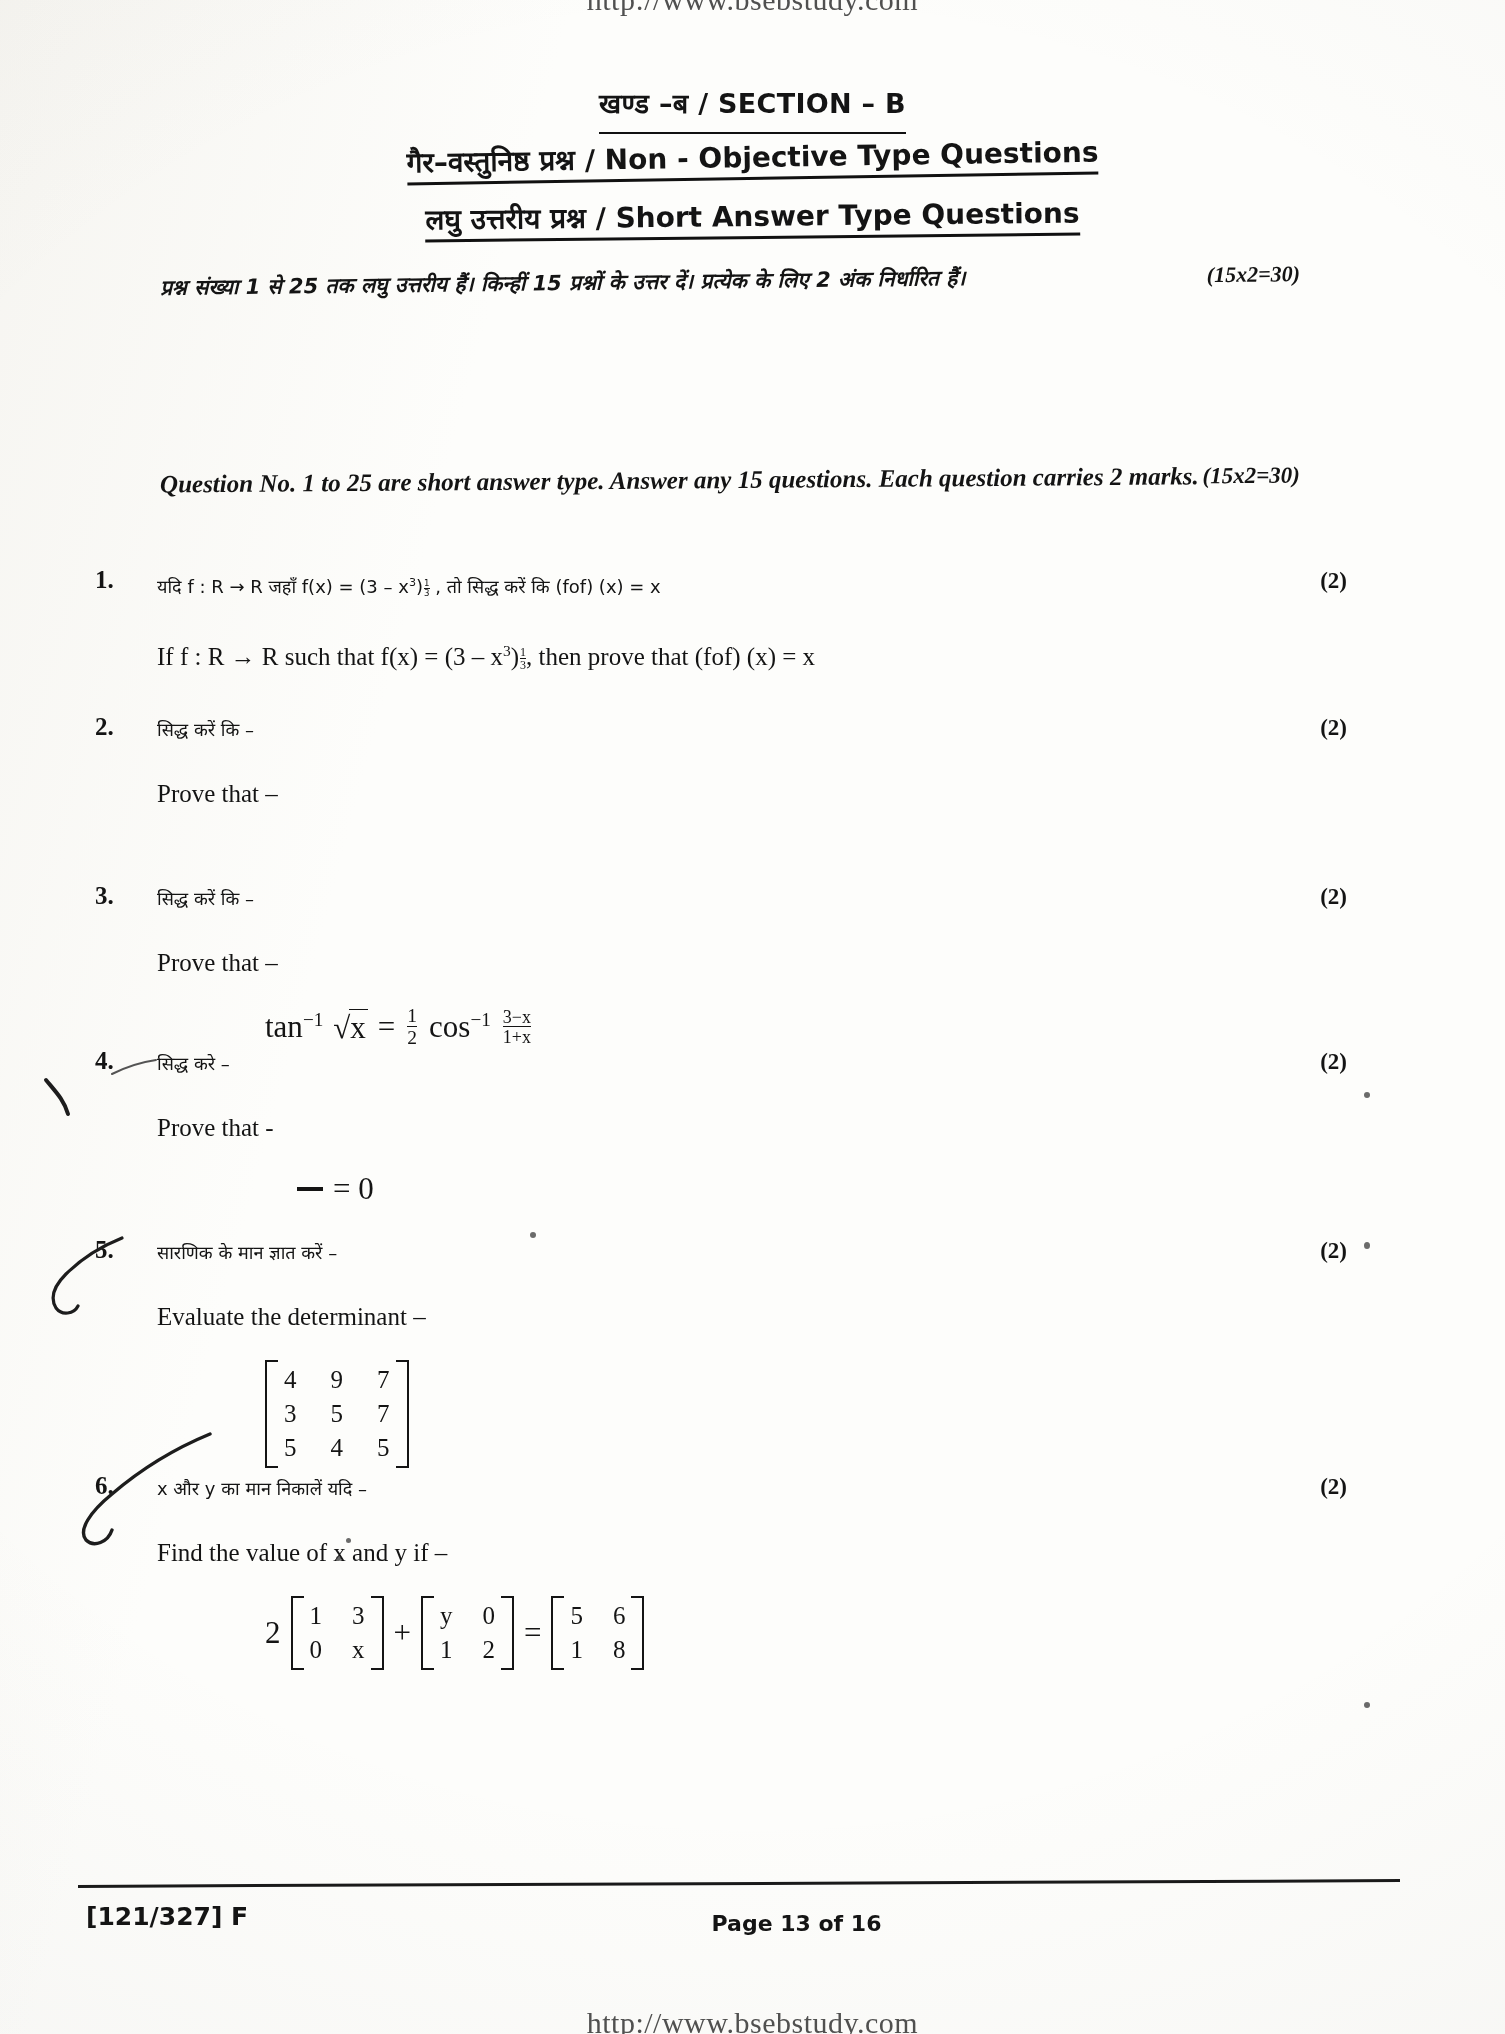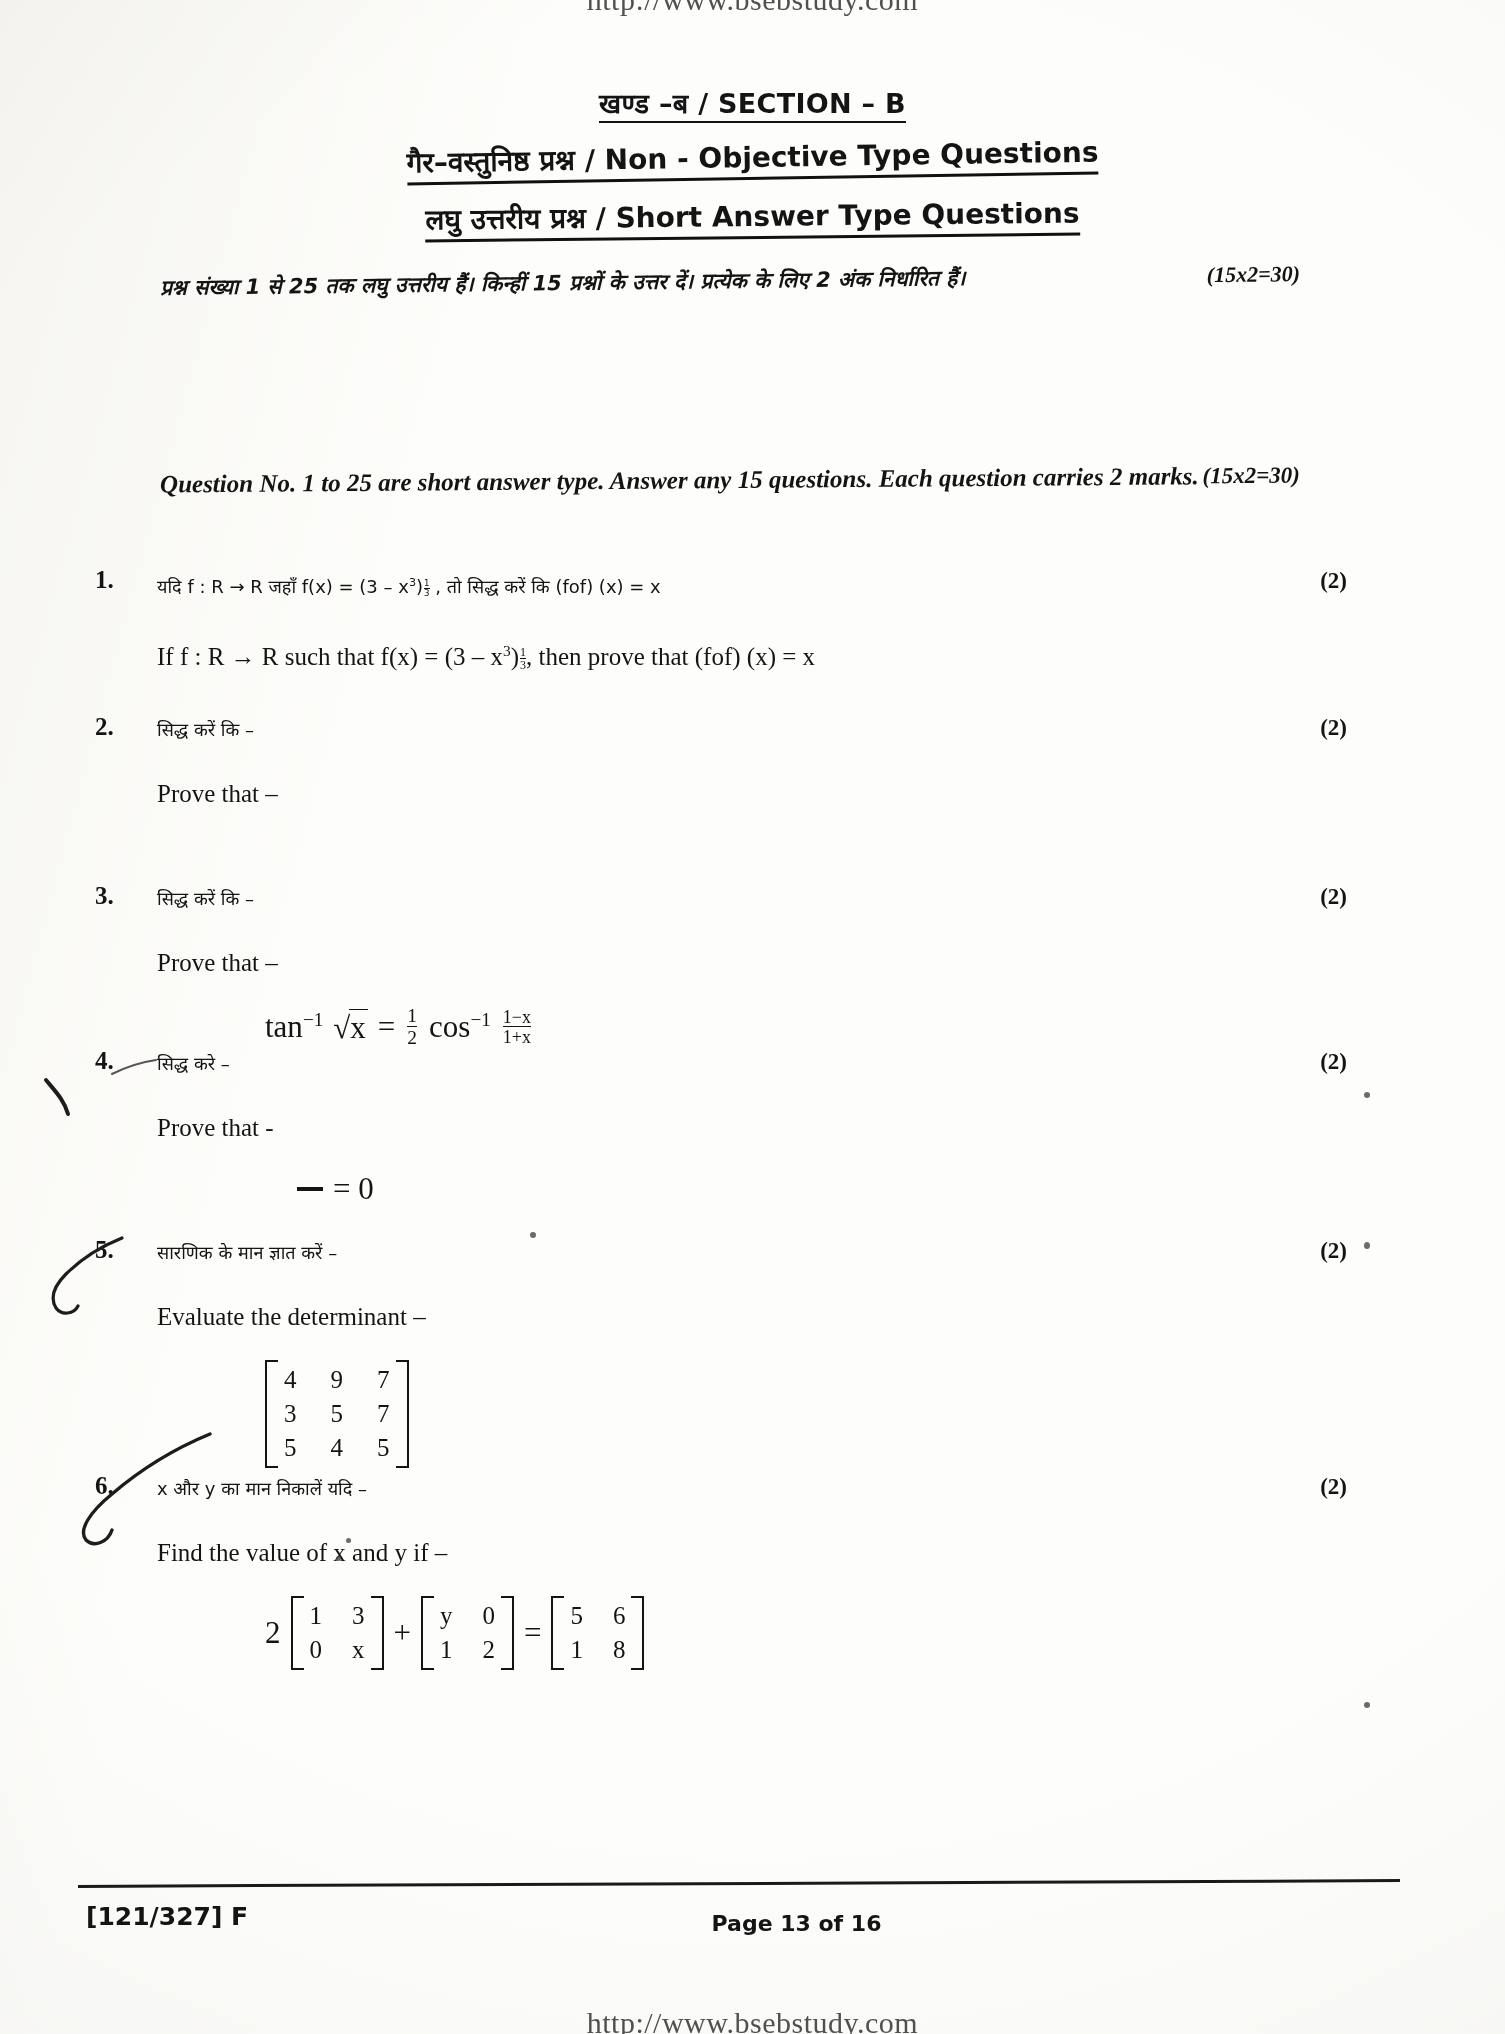--- a/index.html
+++ b/index.html
@@ -47,21 +47,21 @@
     position: absolute;
     top: 84px;
     left: 0;
     width: 100%;
     text-align: center;
     font-family: "DejaVu Sans", sans-serif;
     font-weight: bold;
     font-size: 27px;
     letter-spacing: 0.3px;
   }
-  .h-section .u { border-bottom: 2.5px solid #111; padding-bottom: 2px; }
+  .h-section .u { border-bottom: 2.5px solid #111; padding-bottom: 13px; }
 
   .h-nonobj {
     position: absolute;
     top: 137px;
     left: 0;
     width: 100%;
     text-align: center;
     font-family: "DejaVu Sans", sans-serif;
     font-weight: bold;
     font-size: 28px;
@@ -343,21 +343,21 @@
       <div class="eqline indent-1">
         <span class="math"><span>tan</span><sup class="exp">−1</sup></span>
         <span class="math">√<span class="sqrt">x</span></span>
         <span class="math">=</span>
         <span class="math frac" style="font-size:0.78em;">
           <span class="num">1</span>
           <span class="den">2</span>
         </span>
         <span class="math"><span>cos</span><sup class="exp">−1</sup></span>
         <span class="math frac" style="font-size:0.72em;">
-          <span class="num">1−x</span>
+          <span class="num">3−x</span>
           <span class="den">1+x</span>
         </span>
       </div>
     </div>
   </div>
 
   <div class="q" style="top:1047px;">
     <div class="q-num">4.</div>
     <div class="q-marks">(2)</div>
     <div class="q-body">

